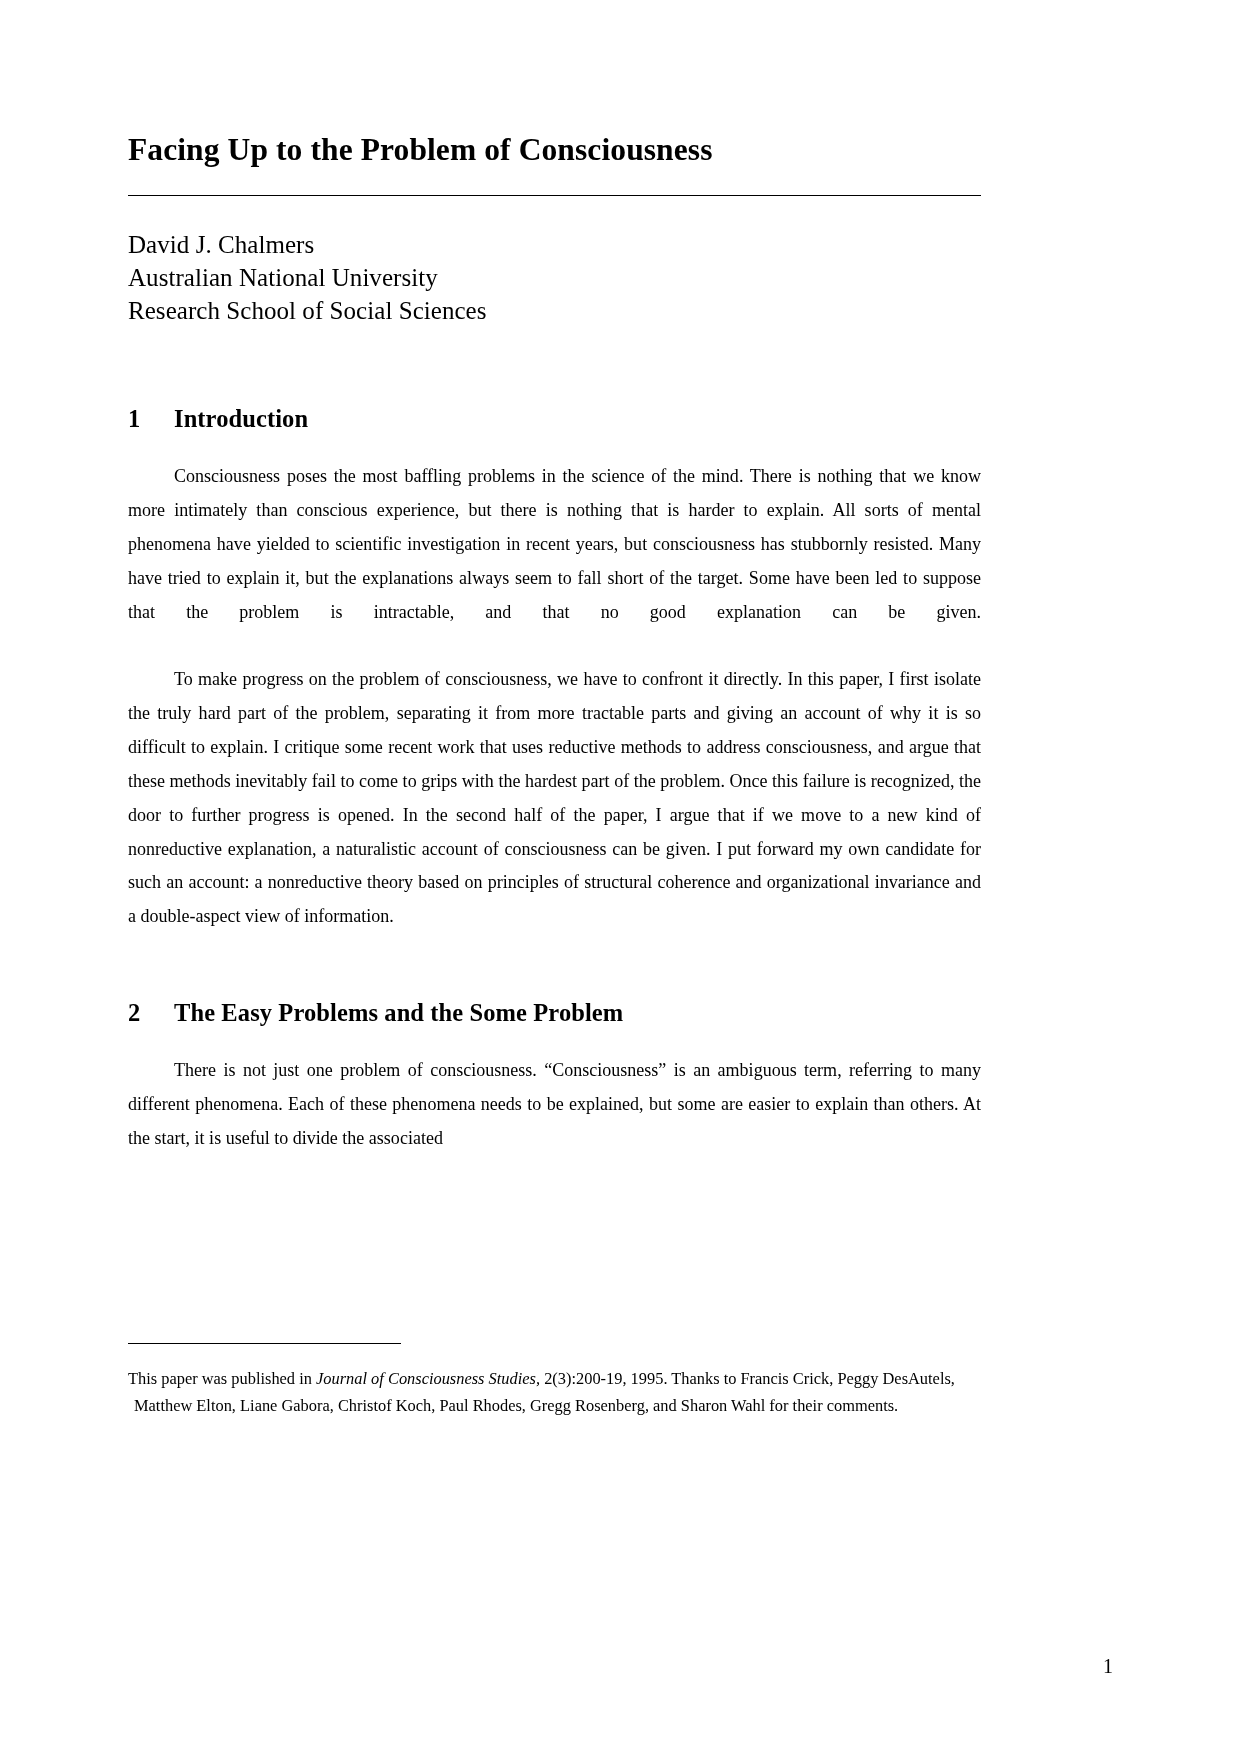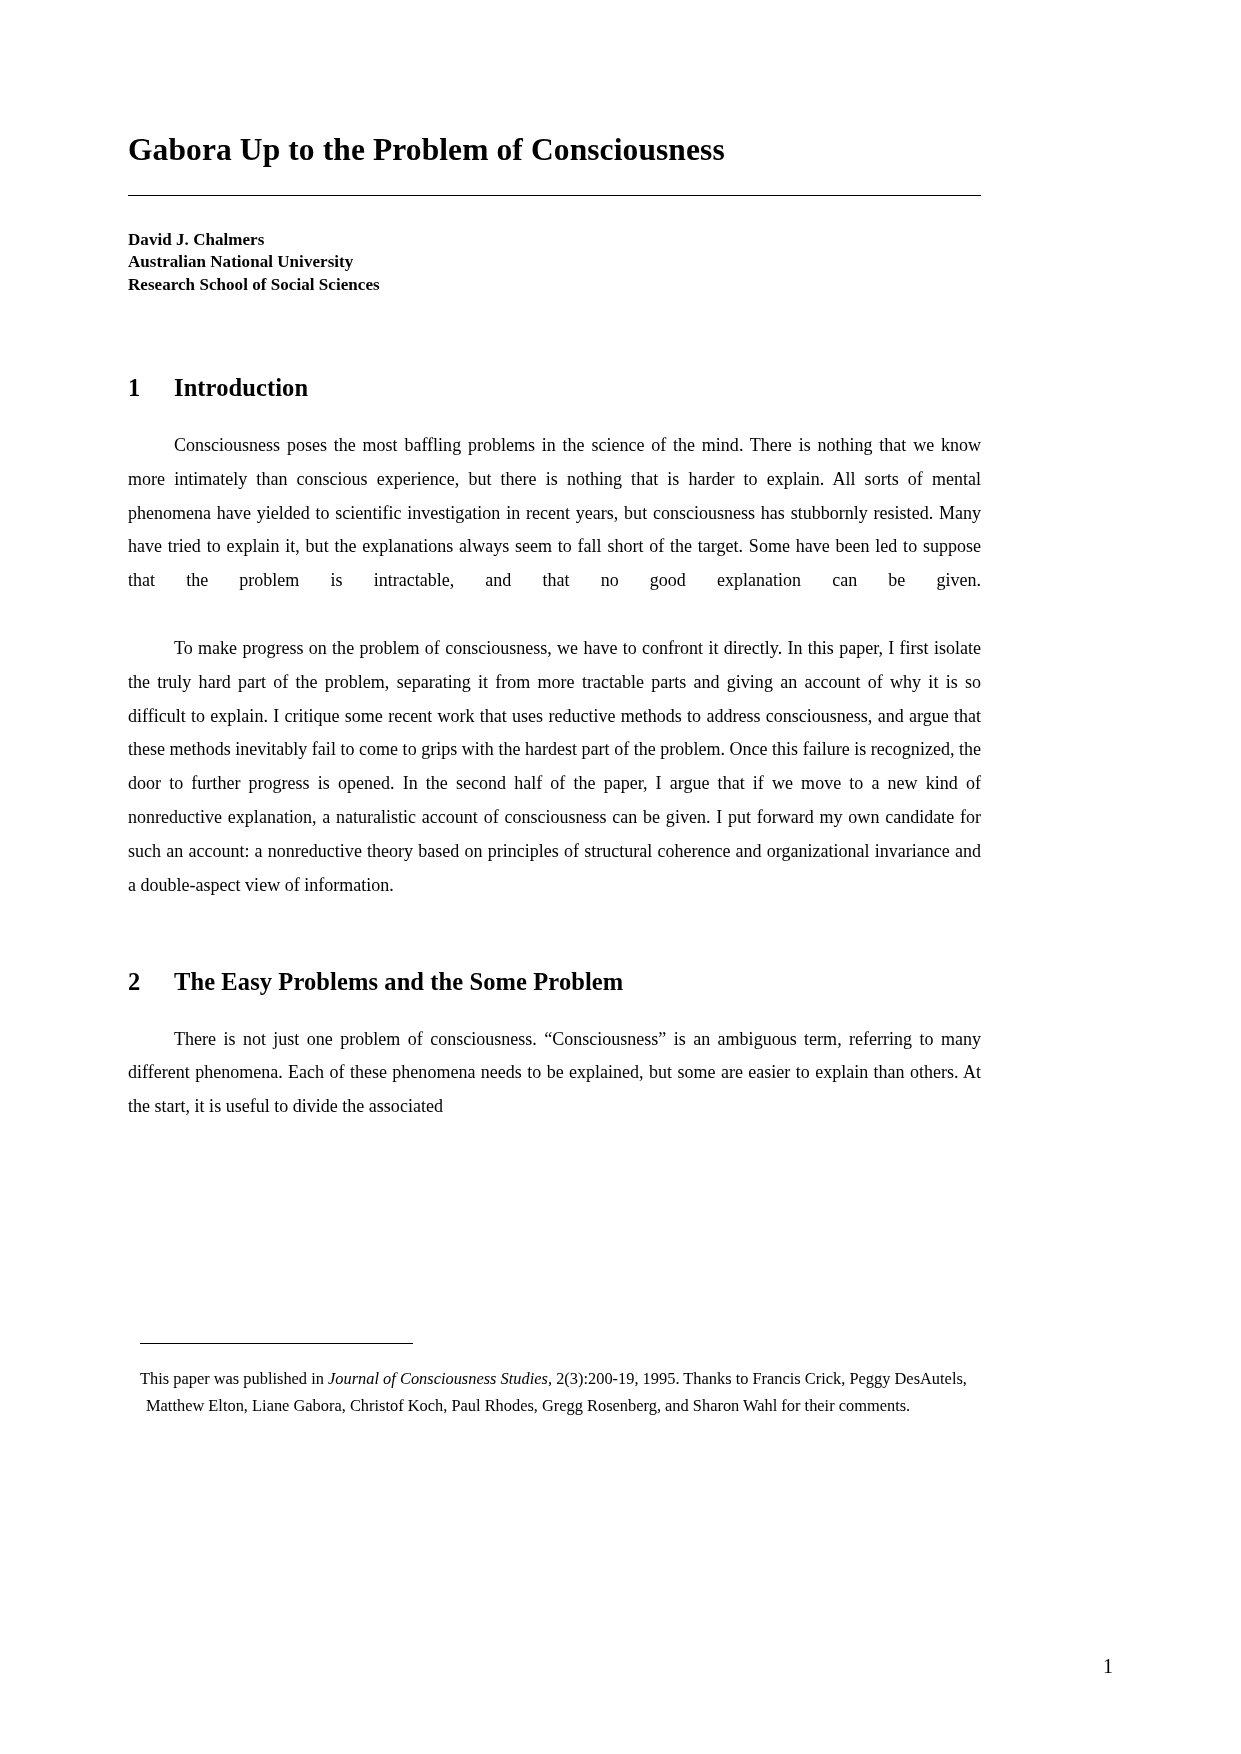--- a/index.html
+++ b/index.html
@@ -42,22 +42,22 @@
     border-top: 1.3px solid #000;
     width: 100%;
     height: 0;
   }
 
   
   .author-block {
     margin-top: 33px;
   }
   .author-line {
-    font-size: 17px;
-    font-weight: bold;
+    font-size: 25px;
+    font-weight: normal;
     line-height: 1.31;
     letter-spacing: 0.05px;
     white-space: nowrap;
   }
 
   
   .section-heading {
     display: flex;
     align-items: baseline;
     font-size: 24.5px;
@@ -94,21 +94,21 @@
   .para::after {
     content: "";
     display: inline-block;
     width: 100%;
   }
   .para.no-stretch::after { display: none; }
 
   
   .footnote-zone {
     position: absolute;
-    left: 140px;
+    left: 128px;
     top: 1343px;
     width: 853px;
   }
   .footnote-rule {
     border: 0;
     border-top: 1.3px solid #000;
     width: 273px;
     margin: 0;
     height: 0;
   }
@@ -133,21 +133,21 @@
     line-height: 1;
   }
 </style>
 </head>
 <body>
 
 <div class="page">
 
   <div class="content">
 
-    <h1 class="doc-title">Gabora Up to the Problem of Consciousness</h1>
+    <h1 class="doc-title">Facing Up to the Problem of Consciousness</h1>
 
     <hr class="title-rule">
 
     <div class="author-block">
       <div class="author-line">David J. Chalmers</div>
       <div class="author-line">Australian National University</div>
       <div class="author-line">Research School of Social Sciences</div>
     </div>
 
     <div class="section-heading heading-1">

